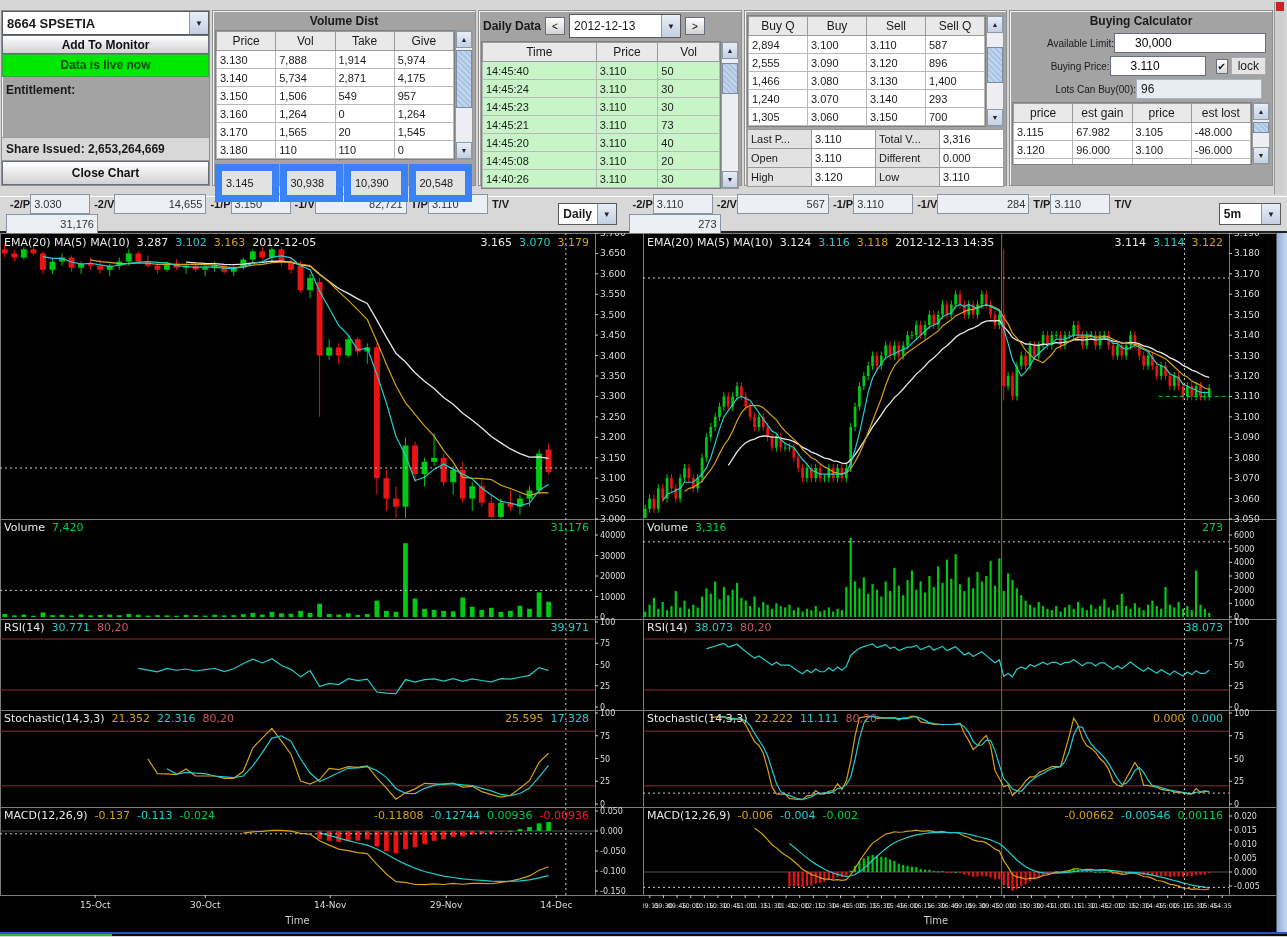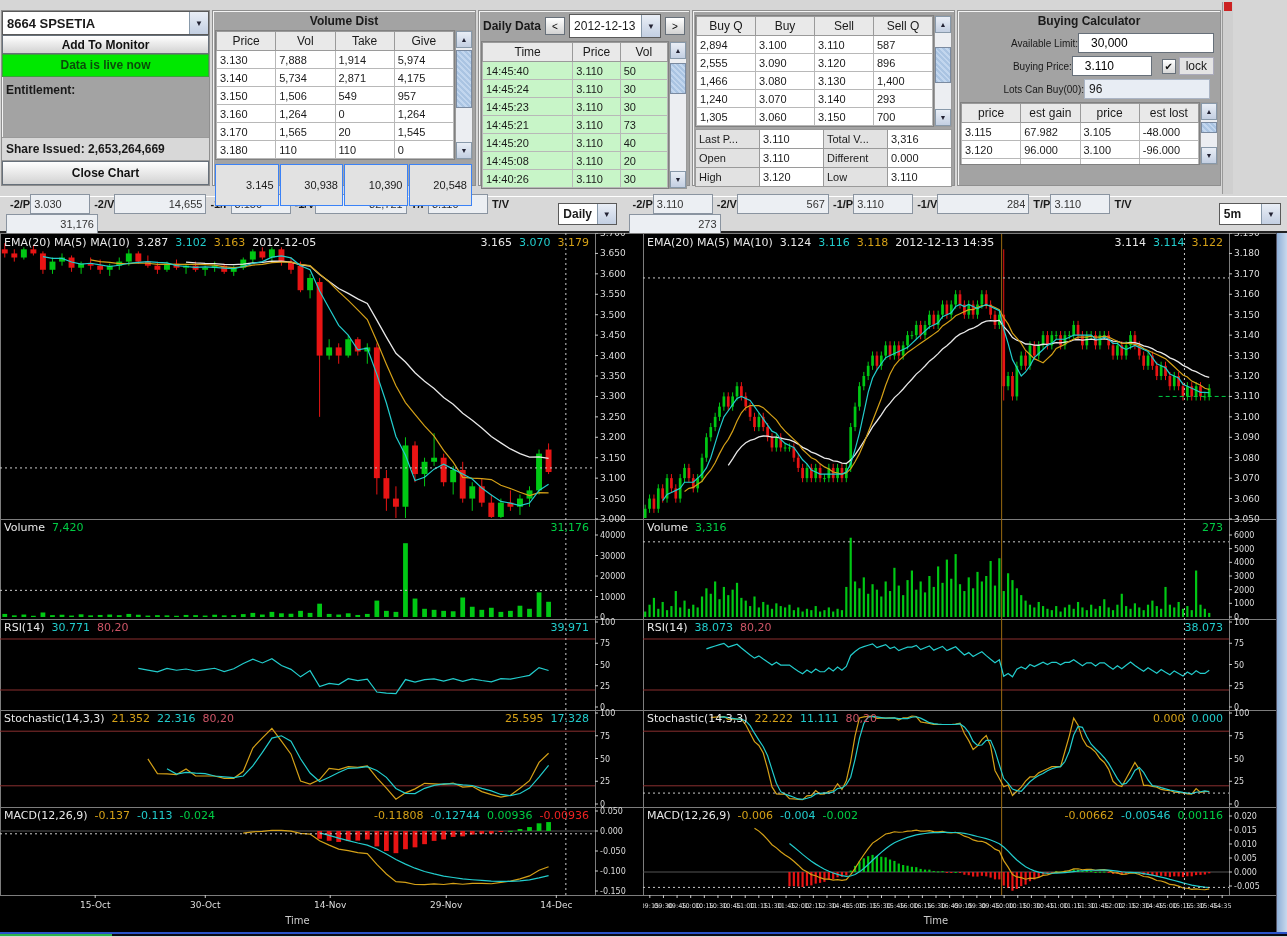--- a/index.html
+++ b/index.html
@@ -32,41 +32,41 @@
   .table-wrap{display:flex;margin:0 2px;}
   .twrap-inner{flex:1;overflow:hidden;border:1px solid #808080;}
   .vscroll{width:16px;background:#e4e4e4;border:1px solid #9a9a9a;display:flex;flex-direction:column;}
   .sbtn{height:15px;background:linear-gradient(#e9eef6,#c3cfe2);border:1px solid #8899aa;font-size:7px;
         display:flex;align-items:center;justify-content:center;color:#223;}
   .strack{flex:1;position:relative;background:#eceef2;}
   .sthumb{position:absolute;left:0;right:0;background:#aac4e2;border:1px solid #7a8aa0;
           background-image:repeating-linear-gradient(45deg,#aac4e2 0 2px,#c2d6ee 2px 4px);}
   .vol-dist{width:264px;}
   .summary-row{display:flex;margin:4px 2px 0 2px;}
-  .summary-row .scell{flex:1;border:1px solid #3b82f6;background:#e2e2e2;text-align:right;font-size:11px;
-                      padding:14px 4px;margin-right:1px;}
+  .summary-row .scell{flex:1;border:7px solid #3b82f6;background:#e2e2e2;text-align:left;font-size:11px;
+                      padding:6px 4px;margin-right:1px;}
   
-  .daily{width:212px;}
+  .daily{width:264px;}
   .daily-head{display:flex;align-items:center;gap:4px;padding:3px 4px;}
   .daily-title{font-weight:bold;font-size:12px;}
   .mini-btn{width:20px;height:18px;background:linear-gradient(#ffffff,#d2d2d2);border:1px solid #67707a;
             font-size:10px;text-align:center;line-height:16px;}
   .date-combo{flex:1;max-width:110px;}
   td.green{background:#c8f5c8 !important;}
   
   .orderbook{width:263px;padding-top:4px;}
   table.info{border-collapse:collapse;width:100%;table-layout:fixed;margin-top:2px;}
   table.info td{border:1px solid #9a9a9a;font-size:11px;padding:1px 3px;height:16px;background:#fff;white-space:nowrap;overflow:hidden;}
   table.info td.lbl{background:#e2e2e2;}
   
   .calc{width:264px;}
   .calc-row{display:flex;align-items:center;margin:3px 6px;}
   .calc-lbl{width:110px;font-size:10px;text-align:right;padding-left:8px;}
   .calc-inp{width:80px;height:18px;border:1px solid #67707a;background:#fff;font-size:12px;
-            font-family:"Liberation Sans",sans-serif;padding:0 12px;}
+            font-family:"Liberation Sans",sans-serif;padding:0 20px;}
   .flat-field{flex:1;height:18px;border:1px solid #aab4c4;background:#e8edf4;font-size:12px;line-height:18px;padding:0 4px;margin-right:4px;}
   .chk{width:13px;height:13px;border:1px solid #67707a;background:linear-gradient(#fff,#d8d8d8);
        display:inline-flex;align-items:center;justify-content:center;font-size:10px;color:#111;margin:0 3px 0 10px;}
   .lock-lbl{font-size:12px;border:1px solid #aab;padding:1px 6px;background:#e4e4e4;}
   .top-sliver{width:10px;margin:2px 0;background:#cfcfcf;border-left:1px solid #999;position:relative;}
   .sliver-red{position:absolute;top:0;left:1px;width:8px;height:9px;background:#cc2222;}
   
   .toolbar{height:34px;background:#d8d8d8;border-top:1px solid #fff;border-bottom:2px solid #222;
            display:flex;align-items:center;}
   .tb-half{display:flex;align-items:center;gap:4px;padding:0 6px;}

